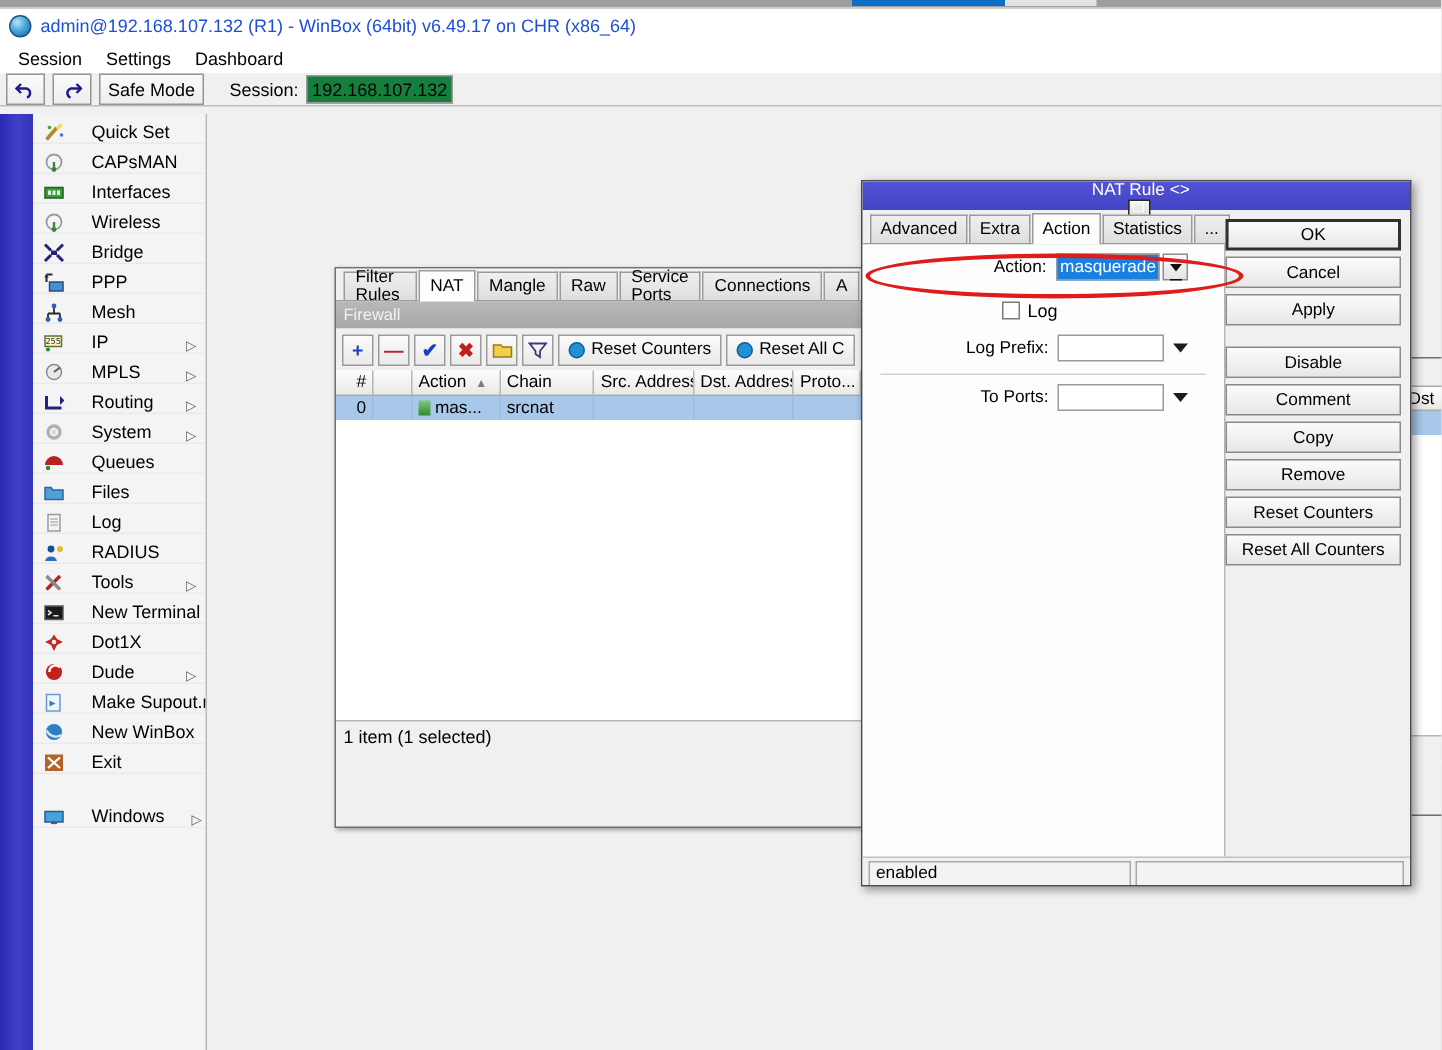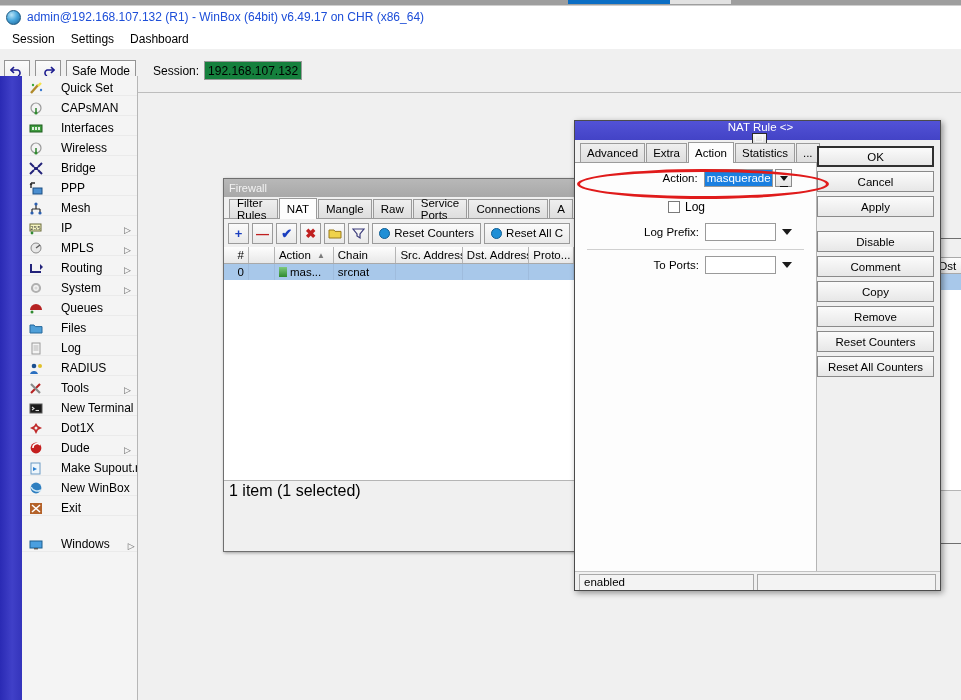--- a/index.html
+++ b/index.html
@@ -51,21 +51,21 @@
     position: absolute; left: 0; top: 22px; height: 21px; width: 961px;
     display: flex; align-items: center;
     background: #ffffff;
     padding-left: 4px;
   }
   #menubar .menu-item {
     padding: 2px 8px; font-size: 12px; color: #000; cursor: default;
   }
 
   #toolbar {
-    position: absolute; left: 0; top: 43px; height: 44px; width: 961px;
+    position: absolute; left: 0; top: 43px; height: 22px; width: 961px;
     display: flex; align-items: center; gap: 5px;
     background: #f0f0f0;
     border-bottom: 1px solid #bdbdbd;
     padding-left: 4px;
   }
   .tb-btn {
     height: 21px; min-width: 25px;
     border: 1px solid #949494;
     background: linear-gradient(#fbfbfb, #eeeeee);
     display: flex; align-items: center; justify-content: center;
@@ -213,21 +213,21 @@
     display: inline-block; width: 8px; height: 10px;
     background: linear-gradient(#7ec97e, #2f8a2f);
     margin-right: 3px;
   }
   #firewall-status {
     position: absolute; left: 0; bottom: 0;
     width: 100%; height: 20px;
     border-top: 1px solid #b5b5b5;
     background: #f0f0f0;
     display: flex; align-items: center;
-    padding-left: 5px; font-size: 16px;
+    padding-left: 5px; font-size: 12px;
   }
 
   
   #bg-window {
     position: absolute; left: 934px; top: 232px; width: 120px; height: 306px;
     background: #f0f0f0;
     border: 1px solid #6f6f6f;
     overflow: hidden;
   }
   #bg-window .bg-head {
@@ -693,32 +693,32 @@
     <div id="bg-window">
       <div class="bg-head">
         <div class="th" style="width:60px">Dst</div>
       </div>
       <div class="bg-row"></div>
       <div class="bg-body"></div>
       <div class="bg-foot"></div>
     </div>
 
     <div id="firewall-window">
-      <div id="firewall-titlebar">
-        <span>Firewall</span>
-      </div>
-
       <div id="firewall-tabs">
         <div class="fw-tab">Filter Rules</div>
         <div class="fw-tab active">NAT</div>
         <div class="fw-tab">Mangle</div>
         <div class="fw-tab">Raw</div>
         <div class="fw-tab">Service Ports</div>
         <div class="fw-tab">Connections</div>
         <div class="fw-tab">A</div>
+      </div>
+
+      <div id="firewall-titlebar">
+        <span>Firewall</span>
       </div>
 
       <div id="firewall-toolbar">
         <div class="fwtb-btn" style="color:#1b3fbf">+</div>
         <div class="fwtb-btn" style="color:#c02020">—</div>
         <div class="fwtb-btn" style="color:#1b3fbf">✔</div>
         <div class="fwtb-btn" style="color:#c02020">✖</div>
         <div class="fwtb-btn">
           <svg width="14" height="11" viewBox="0 0 14 11">
               <path d="M1 2 h5 l1 1.4 H13 V10 H1 z" fill="#f0d24a" stroke="#9a7a1a"></path>

